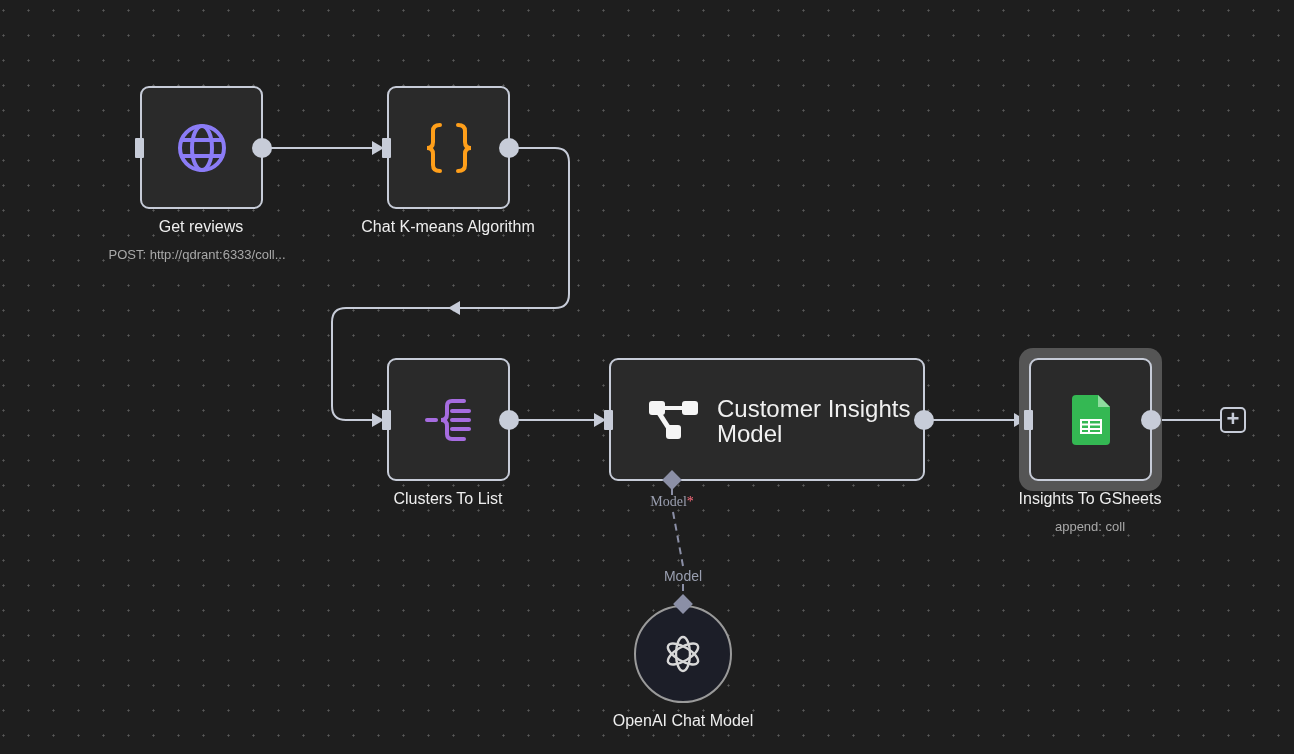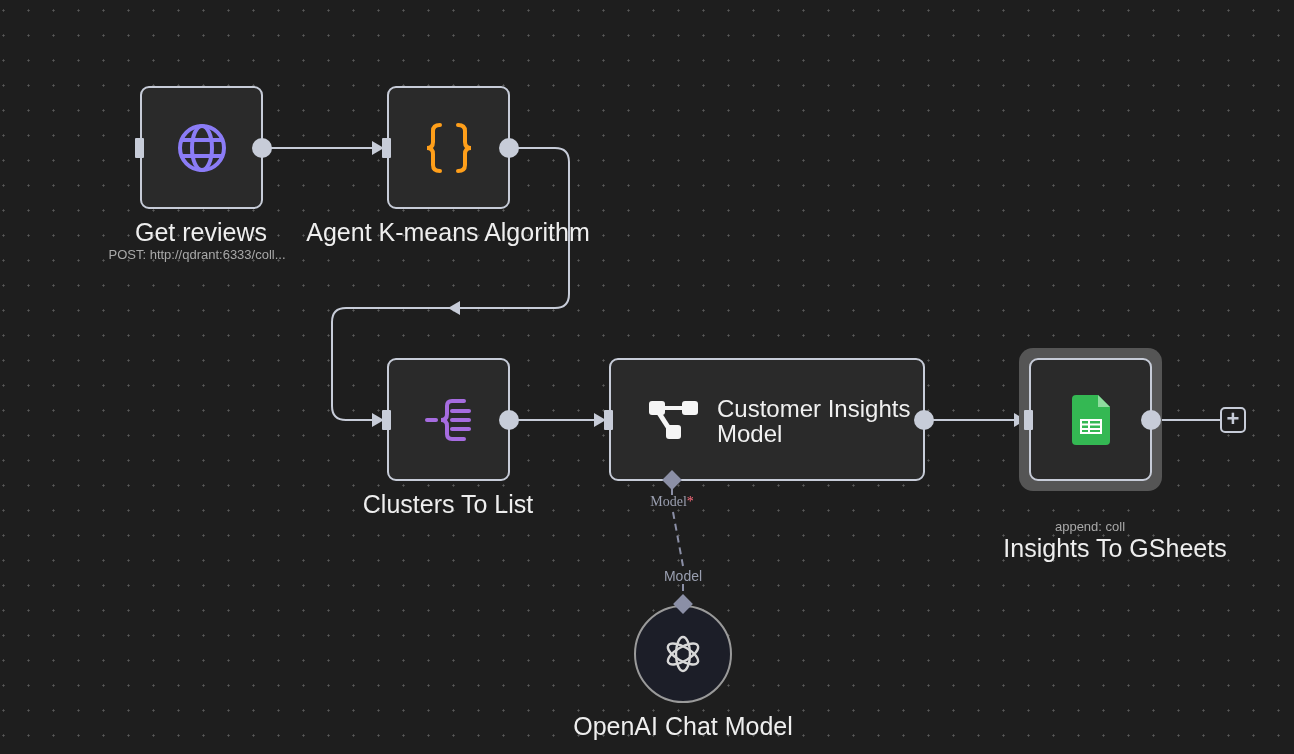--- a/index.html
+++ b/index.html
@@ -13,21 +13,21 @@
     }
     #canvas { position: absolute; left: 0; top: 0; width: 1294px; height: 754px; }
     svg.edges { position: absolute; left: 0; top: 0; pointer-events: none; }
     svg.edges .edge-line { pointer-events: stroke; }
     .node {
       position: absolute; box-sizing: border-box;
       background: #2a2a2a; border: 2px solid #c7ccd8; border-radius: 9px;
     }
     .node .icon { position: absolute; left: 50%; top: 50%; transform: translate(-50%,-50%); display:block; }
     .node-label {
-      position: absolute; color: #eeeeee; font-size: 25px; text-align: left;
+      position: absolute; color: #eeeeee; font-size: 16px; text-align: left;
       white-space: nowrap; transform: translateX(-50%);
     }
     .node-sub {
       position: absolute; color: #a9a9a9; font-size: 13px; text-align: center;
       white-space: nowrap; transform: translateX(-50%);
     }
     .handle-in {
       position: absolute; width: 9px; height: 20px; background: #c7ccd8; border-radius: 1px;
     }
     .handle-out {
@@ -97,21 +97,21 @@
   <div class="node" style="left:387px; top:86px; width:123px; height:123px;">
     <svg class="icon" width="50" height="54" viewBox="0 0 50 54">
       <g fill="none" stroke="#ff9f1a" stroke-width="4" stroke-linecap="round">
         <path d="M16 4 Q9 4 9 10 L9 21 Q9 27 3 27 Q9 27 9 33 L9 44 Q9 50 16 50"></path>
         <path d="M34 4 Q41 4 41 10 L41 21 Q41 27 47 27 Q41 27 41 33 L41 44 Q41 50 34 50"></path>
       </g>
     </svg>
   </div>
   <div class="handle-in" style="left:382px; top:138px;"></div>
   <div class="handle-out" style="left:499px; top:138px;"></div>
-  <div class="node-label" style="left:448px; top:218px;">Agent K-means Algorithm</div>
+  <div class="node-label" style="left:448px; top:218px;">Chat K-means Algorithm</div>
 
   <div class="node" style="left:387px; top:358px; width:123px; height:123px;">
     <svg class="icon" width="50" height="44" viewBox="0 0 50 44">
       <g fill="none" stroke="#a66ce0" stroke-width="4" stroke-linecap="round">
         <line x1="3" y1="22" x2="12" y2="22"></line>
         <path d="M40 3 L28 3 Q23 3 23 8 L23 16 Q23 22 17 22 Q23 22 23 28 L23 36 Q23 41 28 41 L40 41"></path>
         <line x1="28" y1="13" x2="45" y2="13"></line>
         <line x1="28" y1="22" x2="45" y2="22"></line>
         <line x1="28" y1="31" x2="45" y2="31"></line>
       </g>
@@ -149,21 +149,21 @@
       <g fill="none" stroke="#ffffff" stroke-width="2">
         <rect x="9" y="25" width="20" height="13"></rect>
         <line x1="9" y1="29.5" x2="29" y2="29.5"></line>
         <line x1="9" y1="34" x2="29" y2="34"></line>
         <line x1="17" y1="25" x2="17" y2="38"></line>
       </g>
     </svg>
   </div>
   <div class="handle-in" style="left:1024px; top:410px;"></div>
   <div class="handle-out" style="left:1141px; top:410px;"></div>
-  <div class="node-label" style="left:1115px; top:490px;margin-top:44px;">Insights To GSheets</div>
+  <div class="node-label" style="left:1090px; top:490px;">Insights To GSheets</div>
   <div class="node-sub" style="left:1090px; top:519px;">append: coll</div>
 
   <div class="plus-btn" style="left:1220px; top:407px;">
     <span>+</span>
   </div>
 
   <div class="port-label" style="left:683px; top:568px;">Model</div>
   <div class="circle-node" style="left:634px; top:605px;">
     <svg class="icon" width="40" height="40" viewBox="0 0 40 40" style="position:absolute; left:50%; top:50%; transform:translate(-50%,-50%);">
       <g fill="none" stroke="#d8d8d8" stroke-width="2.4">

